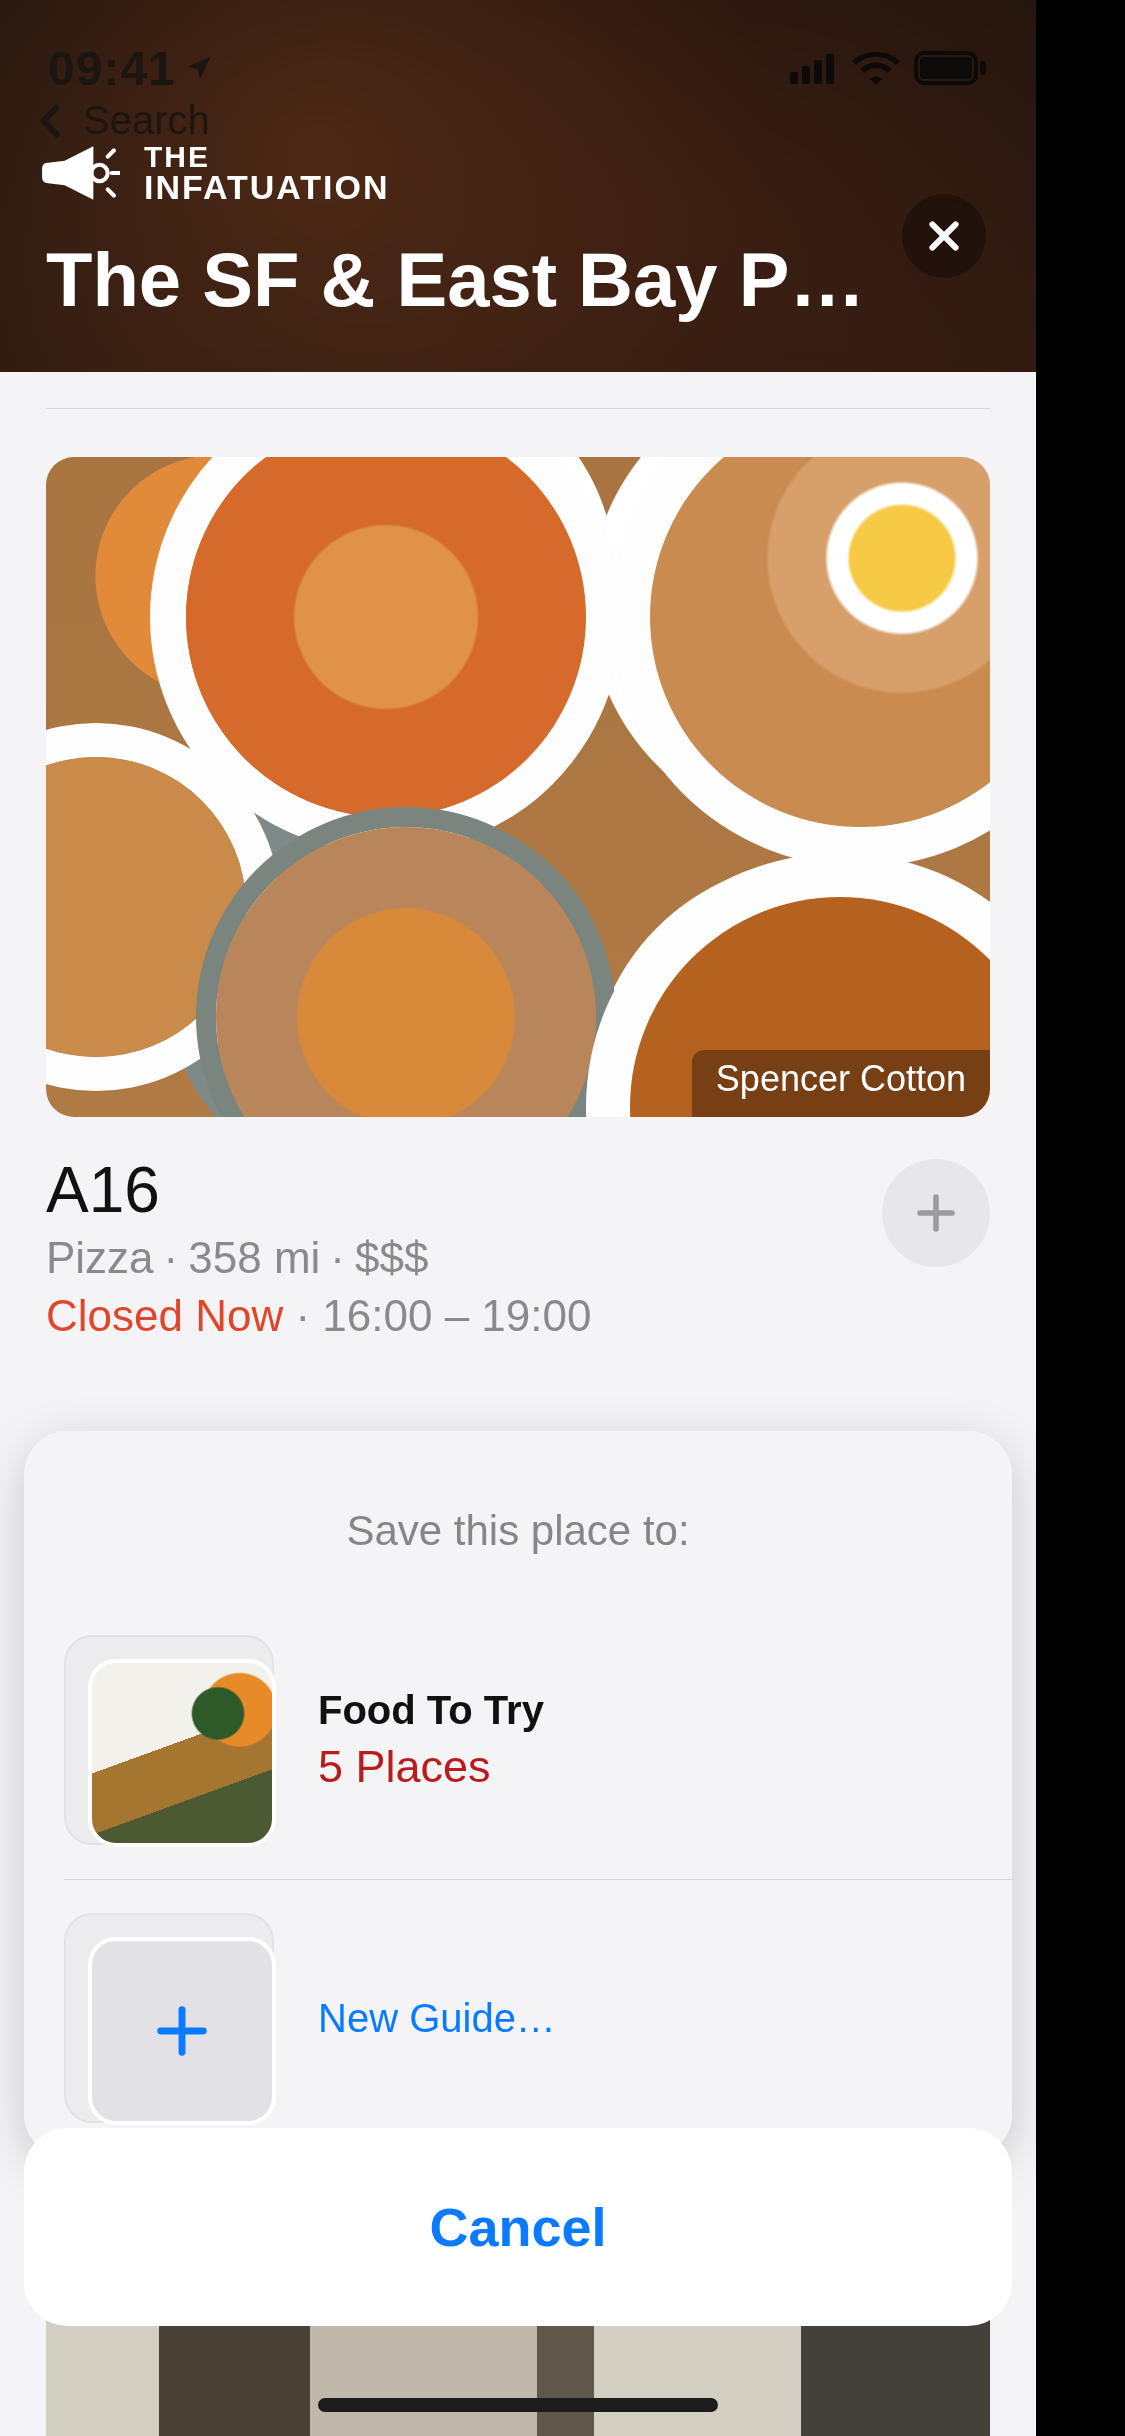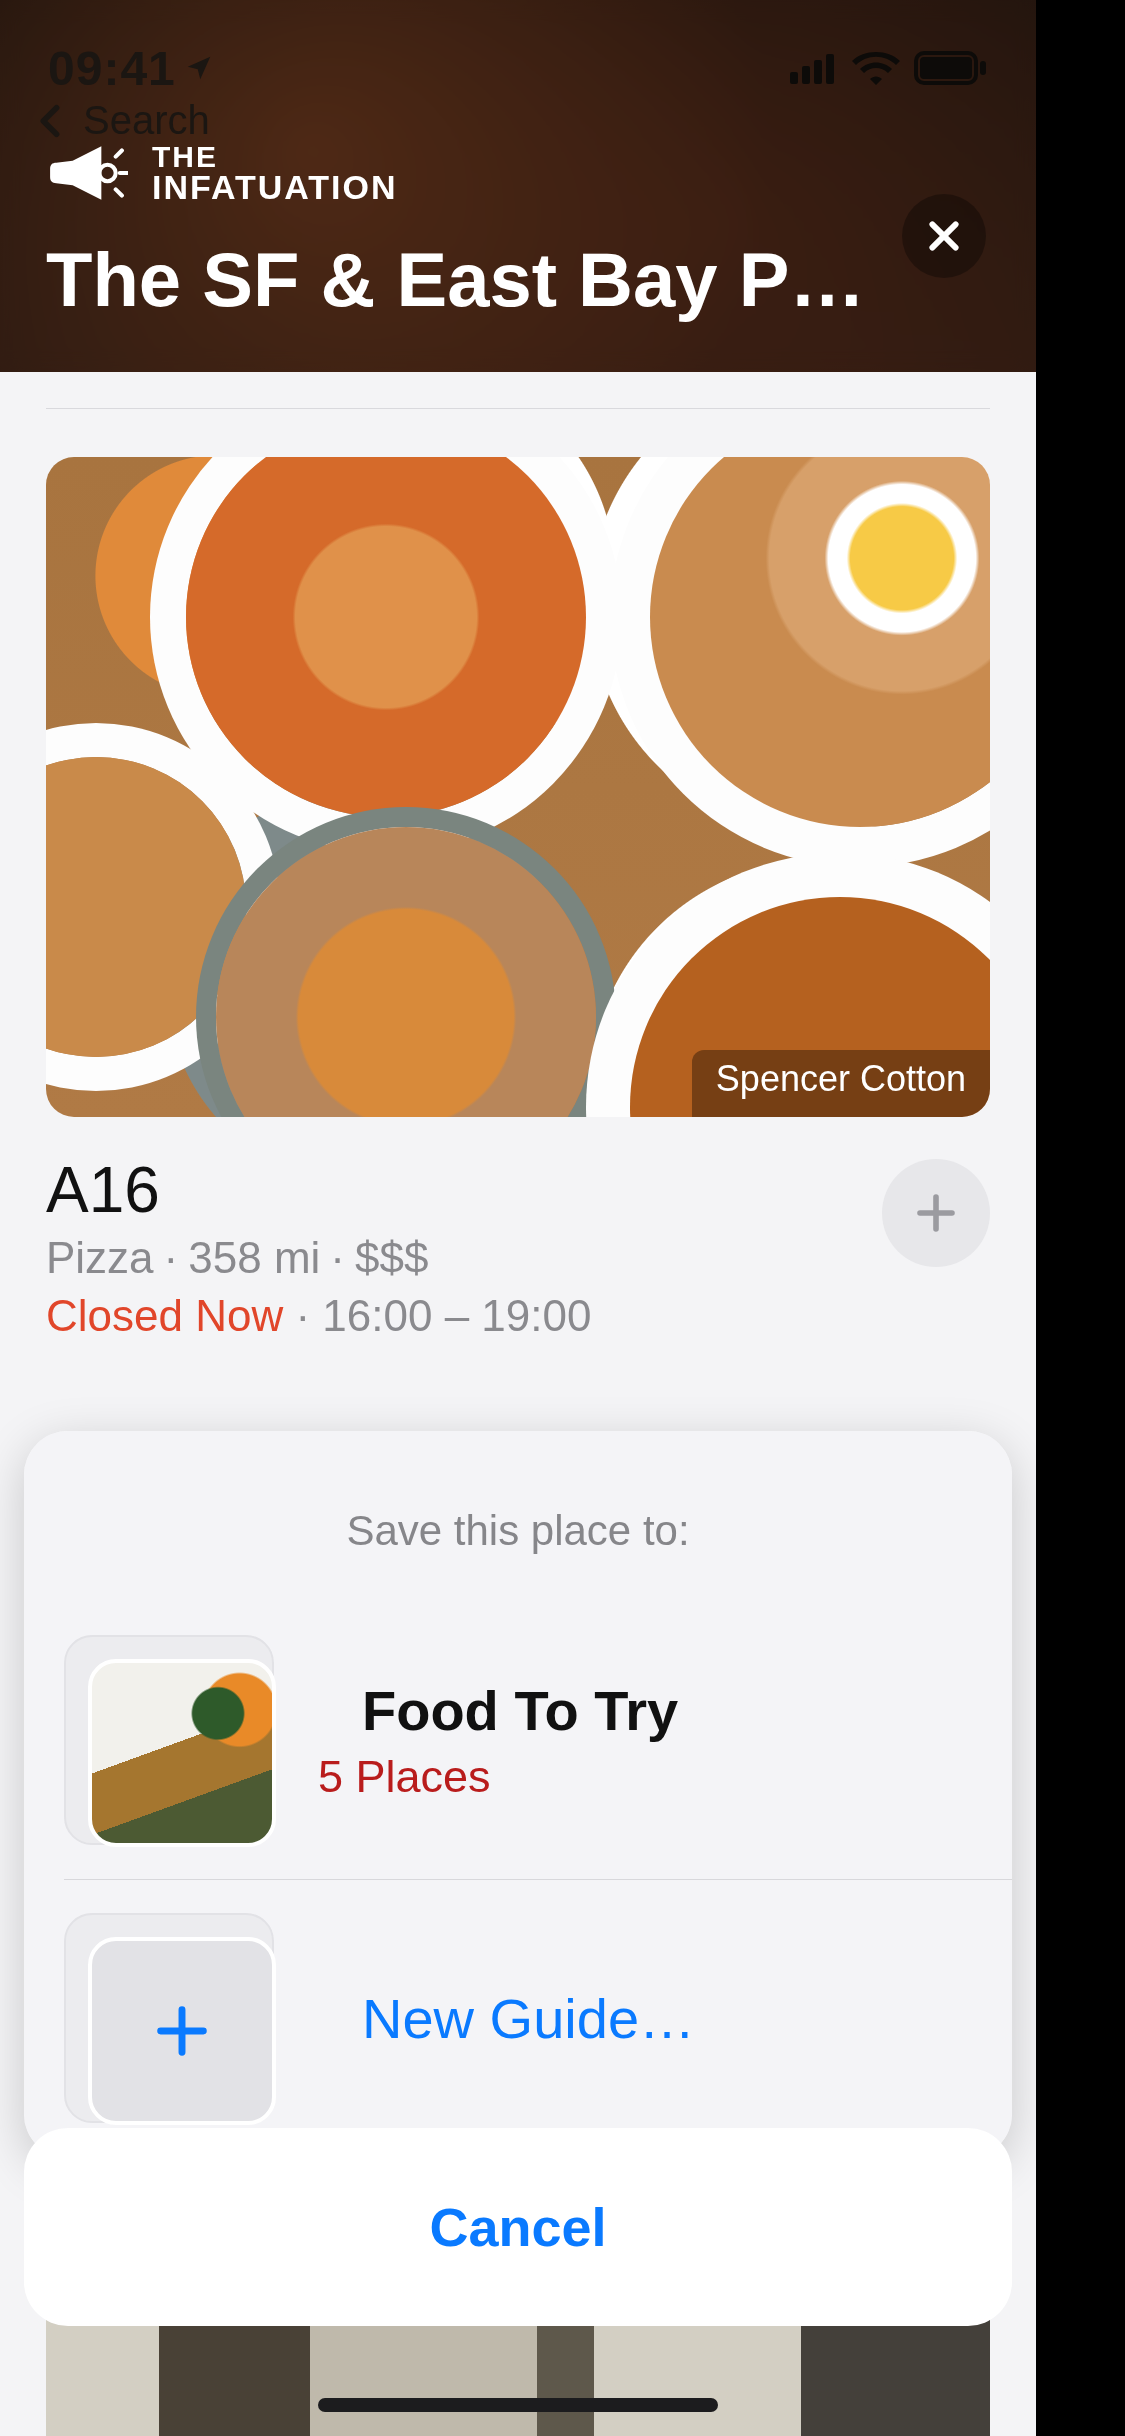--- a/index.html
+++ b/index.html
@@ -18,21 +18,21 @@
         linear-gradient(#2a1a14,#47281c);
       overflow:hidden;
     }
     .header::after { content:""; position:absolute; inset:0; background:rgba(22,14,10,.55); backdrop-filter:blur(10px); }
 
     .status-bar { position:absolute; top:28px; left:0; right:0; height:80px; display:flex; justify-content:space-between; align-items:center; padding:0 48px; z-index:3; color:#1b1612; }
     .status-time { font-size:48px; font-weight:700; letter-spacing:1px; display:flex; align-items:center; gap:8px; }
     .status-icons { display:flex; align-items:center; gap:14px; }
     .back-search { position:absolute; top:98px; left:36px; z-index:3; color:#1b1612; font-size:40px; display:flex; align-items:center; gap:21px; }
 
-    .brand-row { position:absolute; top:142px; left:46px; right:46px; z-index:3; display:flex; align-items:center; gap:24px; color:#fff; }
+    .brand-row { position:absolute; top:142px; left:38px; right:46px; z-index:3; display:flex; align-items:center; gap:24px; color:#fff; }
     .brand-text { font-family:inherit; line-height:.95; font-weight:800; font-size:34px; letter-spacing:2px; }
     .brand-top { font-size:30px; }
     .page-title { position:absolute; top:236px; left:46px; right:160px; z-index:3; color:#fff; font-size:76px; font-weight:800; white-space:nowrap; overflow:hidden; text-overflow:ellipsis; }
     .close-btn { position:absolute; top:194px; right:50px; width:84px; height:84px; border-radius:50%; background:rgba(0,0,0,.32); z-index:3; display:flex; align-items:center; justify-content:center; color:#fff; }
 
     .content { position:absolute; top:372px; left:0; right:0; bottom:0; background:#f4f4f6; }
     .divider-top { height:1px; background:#d9d9dd; margin:36px 46px 0; }
 
     .card-img {
       margin:48px 46px 0; height:660px; border-radius:28px; position:relative; overflow:hidden;
@@ -82,21 +82,21 @@
     .thumb-front { position:absolute; left:24px; top:24px; right:-2px; bottom:-2px; border-radius:28px; overflow:hidden;
       background:
         radial-gradient(circle at 70% 28%,#2e5a2a 0 14%, transparent 15%),
         radial-gradient(circle at 82% 26%,#e98a28 0 18%, transparent 19%),
         linear-gradient(160deg,#f2f1ec 0 45%,#a5762f 45% 70%,#4c5a33 70% 100%);
       border:4px solid #fff;
     }
     .thumb-front.new { background:#e2e2e6; border:4px solid #fff; display:flex; align-items:center; justify-content:center; color:#0a7aff; }
 
     .item-text { display:flex; flex-direction:column; gap:8px; }
-    .item-title { font-size:56px; font-weight:700; color:#111;margin-left:44px; }
+    .item-title { font-size:40px; font-weight:700; color:#111; }
     .item-sub { font-size:45px; color:#b91c1c; }
     .item-title.link { color:#0a7aff; font-weight:500; }
 
     .cancel { position:absolute; left:24px; right:24px; bottom:110px; background:#fff; border-radius:44px; text-align:center; font-size:54px; font-weight:600; color:#0a7aff; padding:68px 0; }
 
     .home-ind { position:absolute; bottom:24px; left:50%; transform:translateX(-50%); width:400px; height:14px; border-radius:10px; background:#1c1c1e; }
   </style>
 </head>
 <body>
 

